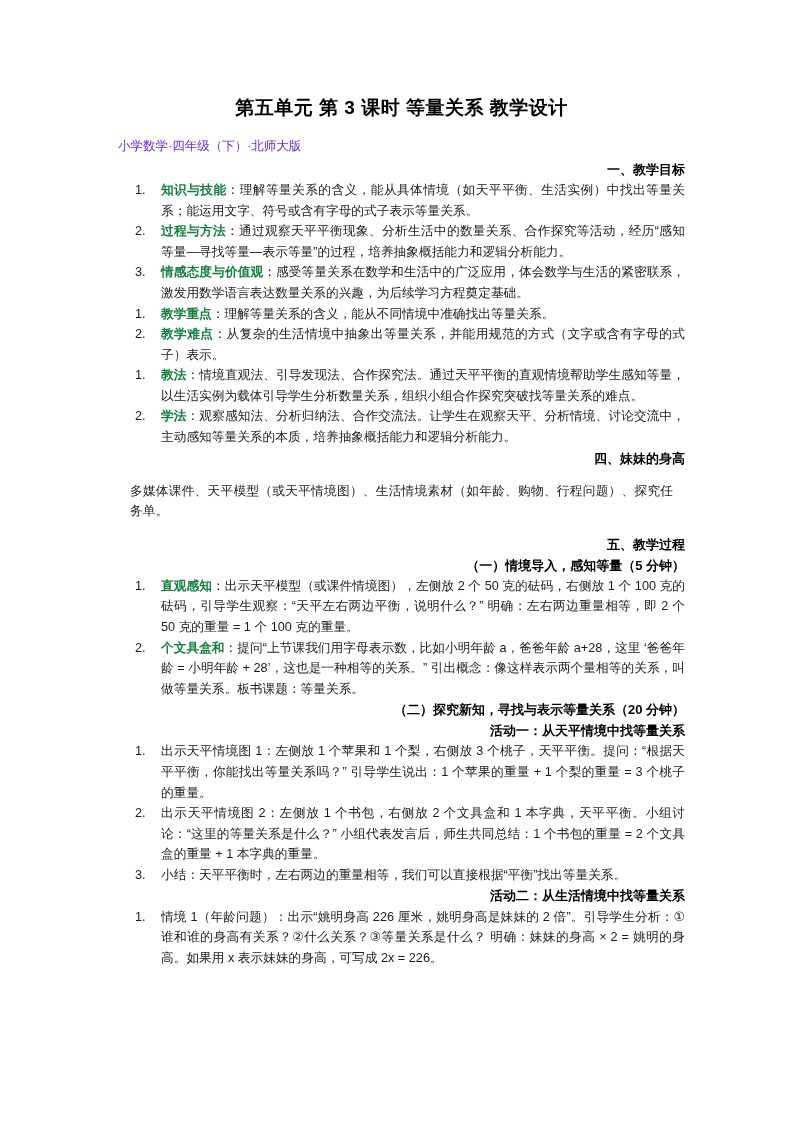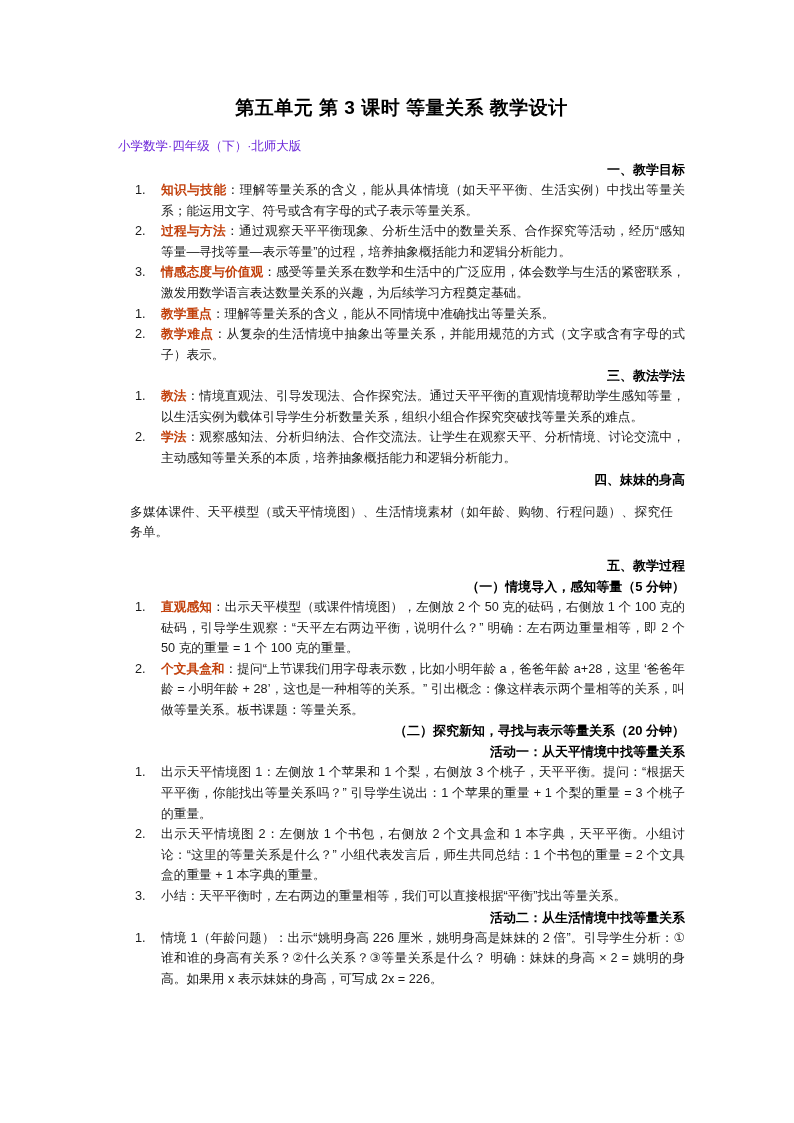--- a/index.html
+++ b/index.html
@@ -74,21 +74,21 @@
     left: 17px;
     top: 0;
     width: 20px;
     text-align: left;
     font-size: 12.7px;
     line-height: 1.62;
     color: #1a1a1a;
   }
   .lbl {
     font-weight: bold;
-    color: #c2410c;
+    color: #15803d;
     margin-top: 36px;
   }
   .body-txt {
     color: #1a1a1a;
   }
 </style>
 </head>
 <body>
 
 <div class="page">
@@ -112,21 +112,20 @@
 
   <ol class="num-list">
     <li>
       <span class="marker">1.</span><span class="lbl">教学重点</span><span class="body-txt">：理解等量关系的含义，能从不同情境中准确找出等量关系。</span>
     </li>
     <li>
       <span class="marker">2.</span><span class="lbl">教学难点</span><span class="body-txt">：从复杂的生活情境中抽象出等量关系，并能用规范的方式（文字或含有字母的式子）表示。</span>
     </li>
   </ol>
 
-  <p class="sec-head">三、教法学法</p>
   <ol class="num-list">
     <li>
       <span class="marker">1.</span><span class="lbl">教法</span><span class="body-txt">：情境直观法、引导发现法、合作探究法。通过天平平衡的直观情境帮助学生感知等量，以生活实例为载体引导学生分析数量关系，组织小组合作探究突破找等量关系的难点。</span>
     </li>
     <li>
       <span class="marker">2.</span><span class="lbl">学法</span><span class="body-txt">：观察感知法、分析归纳法、合作交流法。让学生在观察天平、分析情境、讨论交流中，主动感知等量关系的本质，培养抽象概括能力和逻辑分析能力。</span>
     </li>
   </ol>
 
   <p class="sec-head">四、妹妹的身高</p>

